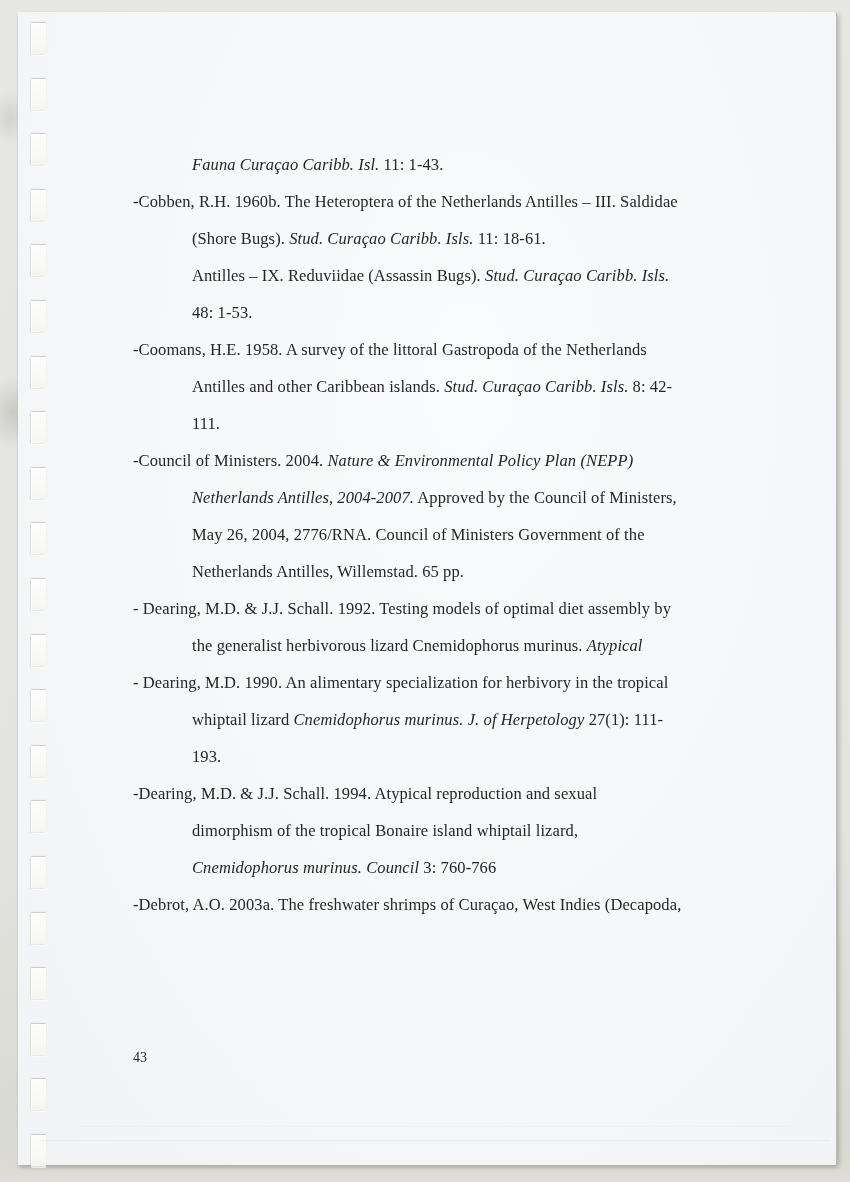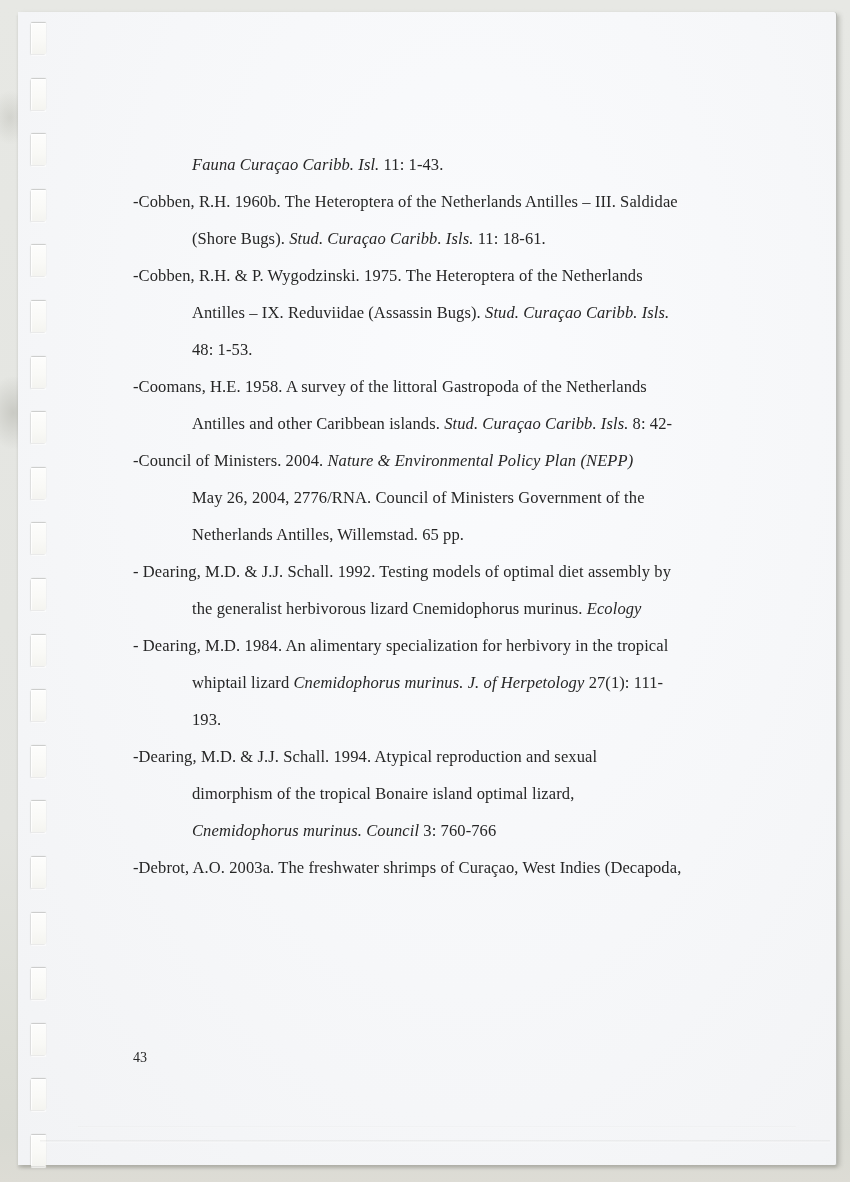--- a/index.html
+++ b/index.html
@@ -98,34 +98,35 @@
       <div class="hole" style="top: 900.6px;"></div>
       <div class="hole" style="top: 956.2px;"></div>
       <div class="hole" style="top: 1011.8px;"></div>
       <div class="hole" style="top: 1067.4px;"></div>
       <div class="hole" style="top: 1123px;"></div>
     </div>
   <div class="content">
       <div class="ref-line cont"><span class="it">Fauna Curaçao Caribb. Isl.</span><span> 11: 1-43.</span></div>
       <div class="ref-line first"><span>-Cobben, R.H. 1960b. The Heteroptera of the Netherlands Antilles – III. Saldidae</span></div>
       <div class="ref-line cont"><span>(Shore Bugs). </span><span class="it">Stud. Curaçao Caribb. Isls.</span><span> 11: 18-61.</span></div>
-      <div class="ref-line first"><span>-Cobben, R.H. &amp; P. Wygodzinski. 1975. The Heteroptera of the Netherlands</span></div>
       <div class="ref-line cont"><span>Antilles – IX. Reduviidae (Assassin Bugs). </span><span class="it">Stud. Curaçao Caribb. Isls.</span></div>
       <div class="ref-line cont"><span>48: 1-53.</span></div>
       <div class="ref-line first"><span>-Coomans, H.E. 1958. A survey of the littoral Gastropoda of the Netherlands</span></div>
       <div class="ref-line cont"><span>Antilles and other Caribbean islands. </span><span class="it">Stud. Curaçao Caribb. Isls.</span><span> 8: 42-</span></div>
+      <div class="ref-line cont"><span>111.</span></div>
       <div class="ref-line first"><span>-Council of Ministers. 2004. </span><span class="it">Nature &amp; Environmental Policy Plan (NEPP)</span></div>
+      <div class="ref-line cont"><span class="it">Netherlands Antilles, 2004-2007.</span><span> Approved by the Council of Ministers,</span></div>
       <div class="ref-line cont"><span>May 26, 2004, 2776/RNA. Council of Ministers Government of the</span></div>
       <div class="ref-line cont"><span>Netherlands Antilles, Willemstad. 65 pp.</span></div>
       <div class="ref-line first"><span>- Dearing, M.D. &amp; J.J. Schall. 1992. Testing models of optimal diet assembly by</span></div>
-      <div class="ref-line cont"><span>the generalist herbivorous lizard Cnemidophorus murinus. </span><span class="it">Ecology</span></div>
-      <div class="ref-line first"><span>- Dearing, M.D. 1984. An alimentary specialization for herbivory in the tropical</span></div>
+      <div class="ref-line cont"><span>the generalist herbivorous lizard Cnemidophorus murinus. </span><span class="it">Atypical</span></div>
+      <div class="ref-line first"><span>- Dearing, M.D. 1990. An alimentary specialization for herbivory in the tropical</span></div>
       <div class="ref-line cont"><span>whiptail lizard </span><span class="it">Cnemidophorus murinus. J. of Herpetology</span><span> 27(1): 111-</span></div>
       <div class="ref-line cont"><span>193.</span></div>
       <div class="ref-line first"><span>-Dearing, M.D. &amp; J.J. Schall. 1994. Atypical reproduction and sexual</span></div>
-      <div class="ref-line cont"><span>dimorphism of the tropical Bonaire island optimal lizard,</span></div>
+      <div class="ref-line cont"><span>dimorphism of the tropical Bonaire island whiptail lizard,</span></div>
       <div class="ref-line cont"><span class="it">Cnemidophorus murinus. Council</span><span> 3: 760-766</span></div>
       <div class="ref-line first"><span>-Debrot, A.O. 2003a. The freshwater shrimps of Curaçao, West Indies (Decapoda,</span></div>
     </div>
   <div class="crease2"></div>
   <div class="crease"></div>
   <div class="page-number">43</div>
 </div>
 
 </body></html>

